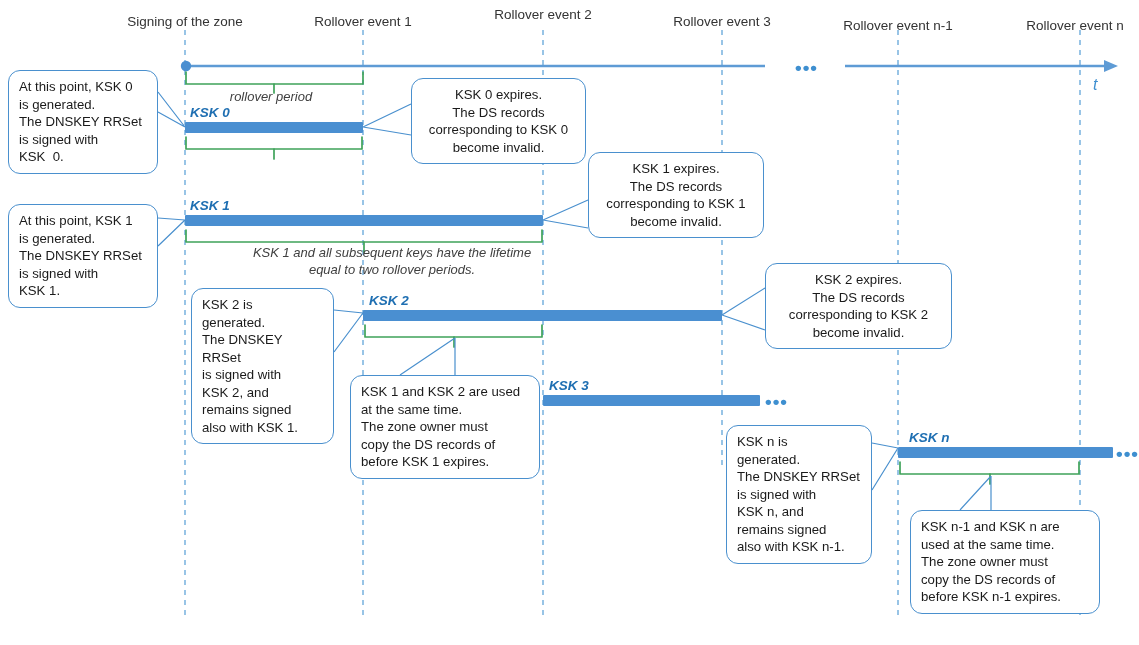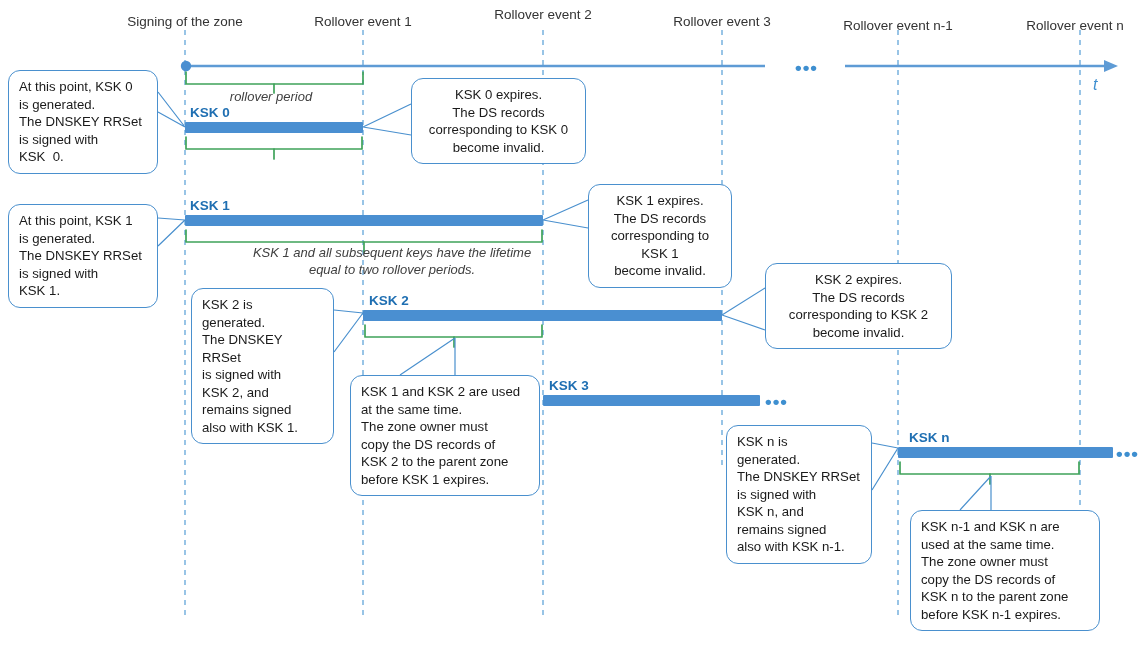--- a/index.html
+++ b/index.html
@@ -3,21 +3,21 @@
 <meta charset="utf-8">
 <style>
   html,body{margin:0;padding:0;background:#ffffff;}
   body{width:1139px;height:645px;position:relative;overflow:hidden;
        font-family:"Liberation Sans","DejaVu Sans",sans-serif;color:#1a1a1a;}
   #stage{position:absolute;left:0;top:0;width:1139px;height:645px;padding-left:26px;}
   svg#layer{position:absolute;left:0;top:0;width:1139px;height:645px;pointer-events:none;}
 
   .evt-label{position:absolute;font-size:13.5px;color:#333;white-space:nowrap;
              transform:translateX(-50%);}
-  .ksk-label{position:absolute;font-size:13.5px;font-weight:bold;
+  .ksk-label{position:absolute;font-size:13.5px;font-weight:bold;font-style:italic;
              color:#1F6FB2;white-space:nowrap;}
   .axis-t{position:absolute;font-size:16px;font-style:italic;color:#3E8FD0;}
 
   .brace-cap{position:absolute;font-size:13px;font-style:italic;color:#404040;
              line-height:17px;white-space:nowrap;}
   .brace-cap.center{transform:translateX(-50%);text-align:center;}
 
   .callout{position:absolute;border:1px solid #4A90CE;border-radius:12px;
            background:#ffffff;font-size:13.2px;line-height:17.5px;color:#1a1a1a;
            box-sizing:border-box;padding:7px 10px;}
@@ -133,21 +133,21 @@
   </div>
 
   <div class="callout left" style="left:8px;top:204px;width:150px;">
     <div>At this point, KSK 1</div>
     <div>is generated.</div>
     <div>The DNSKEY RRSet</div>
     <div>is signed with</div>
     <div>KSK 1.</div>
   </div>
 
-  <div class="callout center" style="left:588px;top:184px;width:144px;text-align:center;">
+  <div class="callout center" style="left:588px;top:152px;width:176px;text-align:center;">
     <div>KSK 1 expires.</div>
     <div>The DS records</div>
     <div>corresponding to KSK 1</div>
     <div>become invalid.</div>
   </div>
 
   <div class="callout left" style="left:191px;top:288px;width:143px;">
     <div>KSK 2 is</div>
     <div>generated.</div>
     <div>The DNSKEY RRSet</div>
@@ -162,36 +162,34 @@
     <div>The DS records</div>
     <div>corresponding to KSK 2</div>
     <div>become invalid.</div>
   </div>
 
   <div class="callout left" style="left:350px;top:375px;width:190px;">
     <div>KSK 1 and KSK 2 are used</div>
     <div>at the same time.</div>
     <div>The zone owner must</div>
     <div>copy the DS records of</div>
-    <div>KSK 2 to the parent zone</div>
     <div>before KSK 1 expires.</div>
   </div>
 
   <div class="callout left" style="left:726px;top:425px;width:146px;">
     <div>KSK n is</div>
     <div>generated.</div>
     <div>The DNSKEY RRSet</div>
     <div>is signed with</div>
     <div>KSK n, and</div>
     <div>remains signed</div>
     <div>also with KSK n-1.</div>
   </div>
 
   <div class="callout left" style="left:910px;top:510px;width:190px;">
     <div>KSK n-1 and KSK n are</div>
     <div>used at the same time.</div>
     <div>The zone owner must</div>
     <div>copy the DS records of</div>
-    <div>KSK n to the parent zone</div>
     <div>before KSK n-1 expires.</div>
   </div>
 
 </div>
 
 </body></html>

